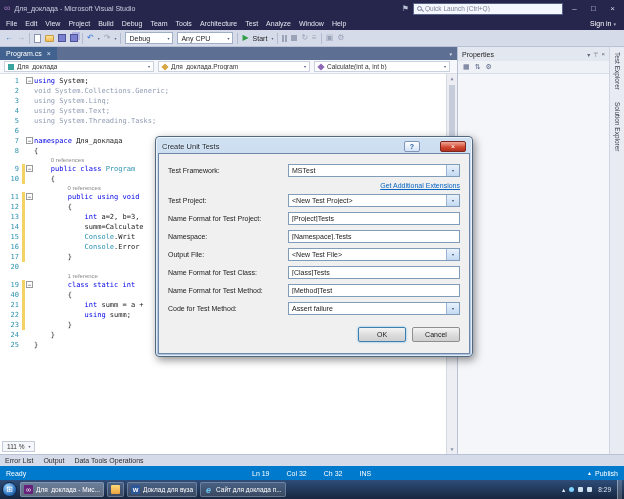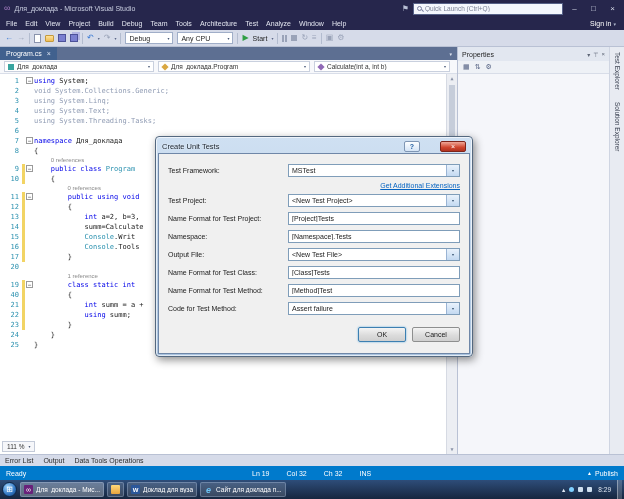--- a/index.html
+++ b/index.html
@@ -345,21 +345,21 @@
             <div class="code-row">
               <span class="lnum">15</span>
               <span class="chg on"></span>
               <span class="fold"></span>
               <span class="code"><span class="tk-ty">            Console</span><span class="tk-pl">.Writ</span></span>
             </div>
             <div class="code-row">
               <span class="lnum">16</span>
               <span class="chg on"></span>
               <span class="fold"></span>
-              <span class="code"><span class="tk-ty">            Console</span><span class="tk-pl">.Tools</span></span>
+              <span class="code"><span class="tk-ty">            Console</span><span class="tk-pl">.Error</span></span>
             </div>
             <div class="code-row">
               <span class="lnum">17</span>
               <span class="chg on"></span>
               <span class="fold"></span>
               <span class="code"><span class="tk-pl">        }</span></span>
             </div>
             <div class="code-row">
               <span class="lnum">20</span>
               <span class="chg"></span>

